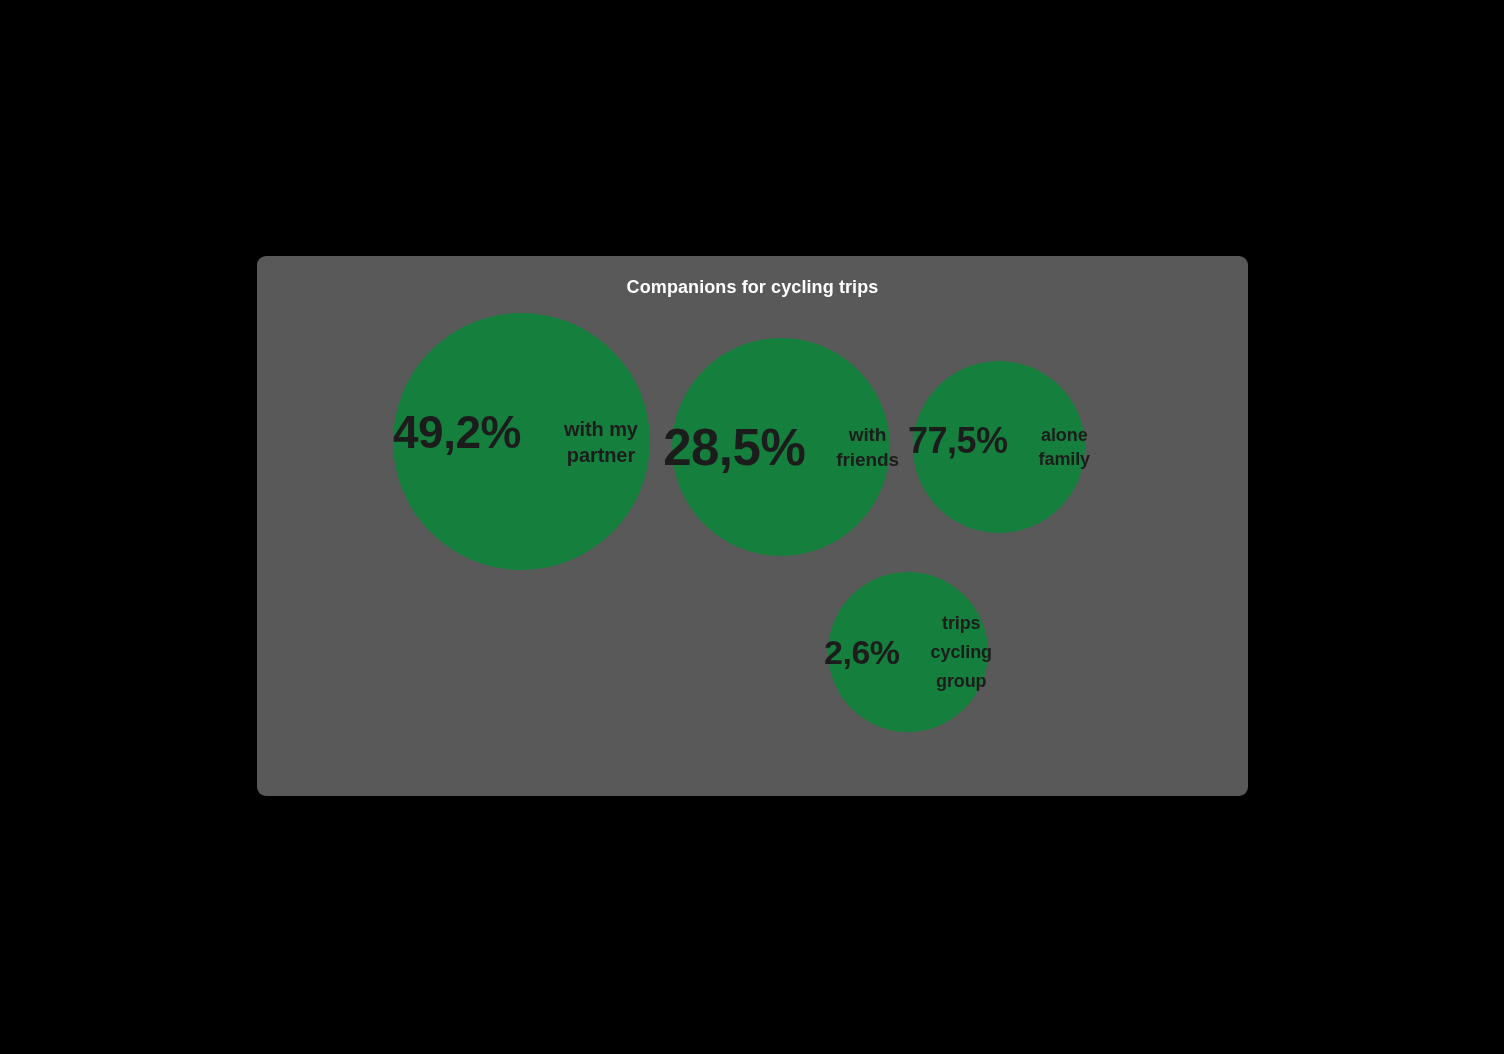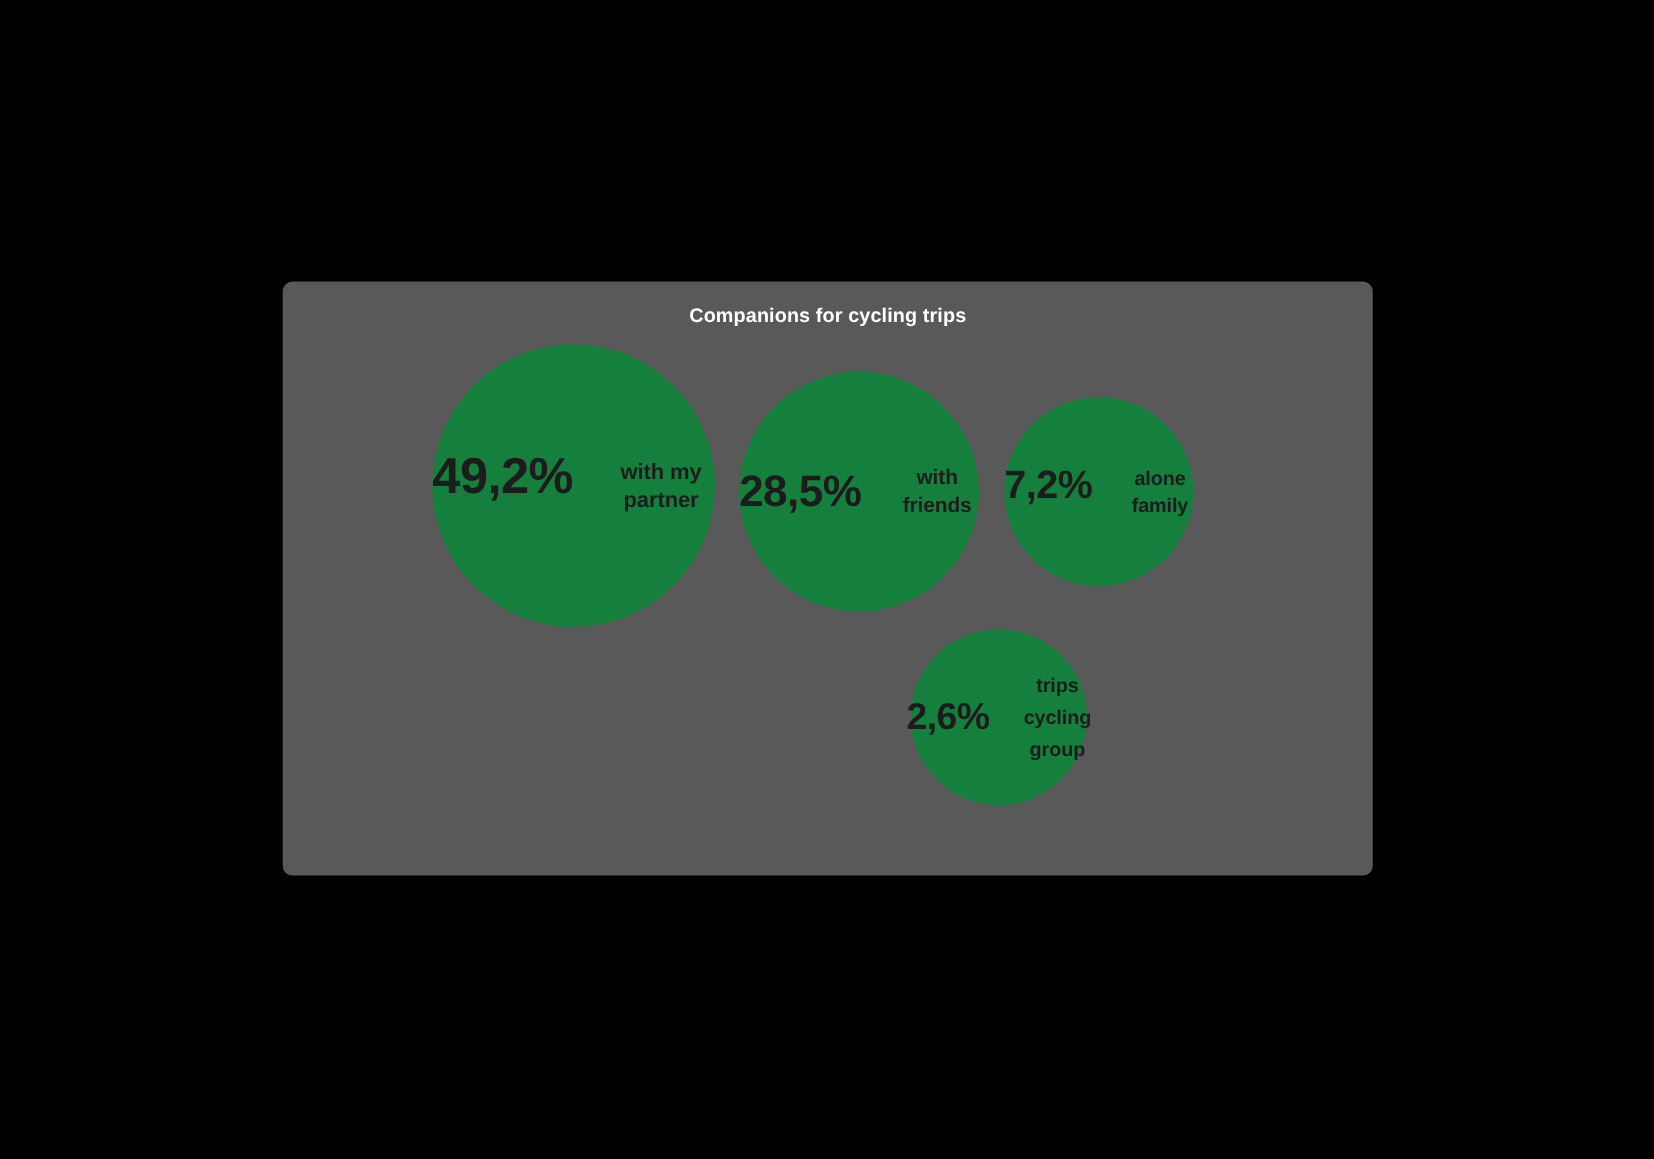--- a/index.html
+++ b/index.html
@@ -80,21 +80,21 @@
   #bubble-partner .bubble-label { font-size: 20px; line-height: 26px; }
 
   
   #bubble-friends {
     left: 415px;  
     top: 82px;    
     width: 218px;
     height: 218px;
     z-index: 4;
   }
-  #bubble-friends .bubble-value { font-size: 40px; }
+  #bubble-friends .bubble-value { font-size: 51px; }
   #bubble-friends .bubble-label { font-size: 19px; line-height: 25px; }
 
   
   #bubble-family {
     left: 656px;  
     top: 105px;   
     width: 172px;
     height: 172px;
     z-index: 3;
   }
@@ -134,21 +134,21 @@
     <div class="bubble-value">49,2%</div>
     <div class="bubble-label">with my partner</div>
   </div>
 
   <div class="bubble" id="bubble-friends">
     <div class="bubble-value">28,5%</div>
     <div class="bubble-label">with friends</div>
   </div>
 
   <div class="bubble" id="bubble-family">
-    <div class="bubble-value">7,2%</div>
+    <div class="bubble-value">77,5%</div>
     <div class="bubble-label">alone family</div>
   </div>
 
 
   <div class="bubble" id="bubble-cycling-group">
     <div class="bubble-value">2,6%</div>
     <div class="bubble-label">
       <div>trips cycling</div>
       <div>group</div>
     </div>

